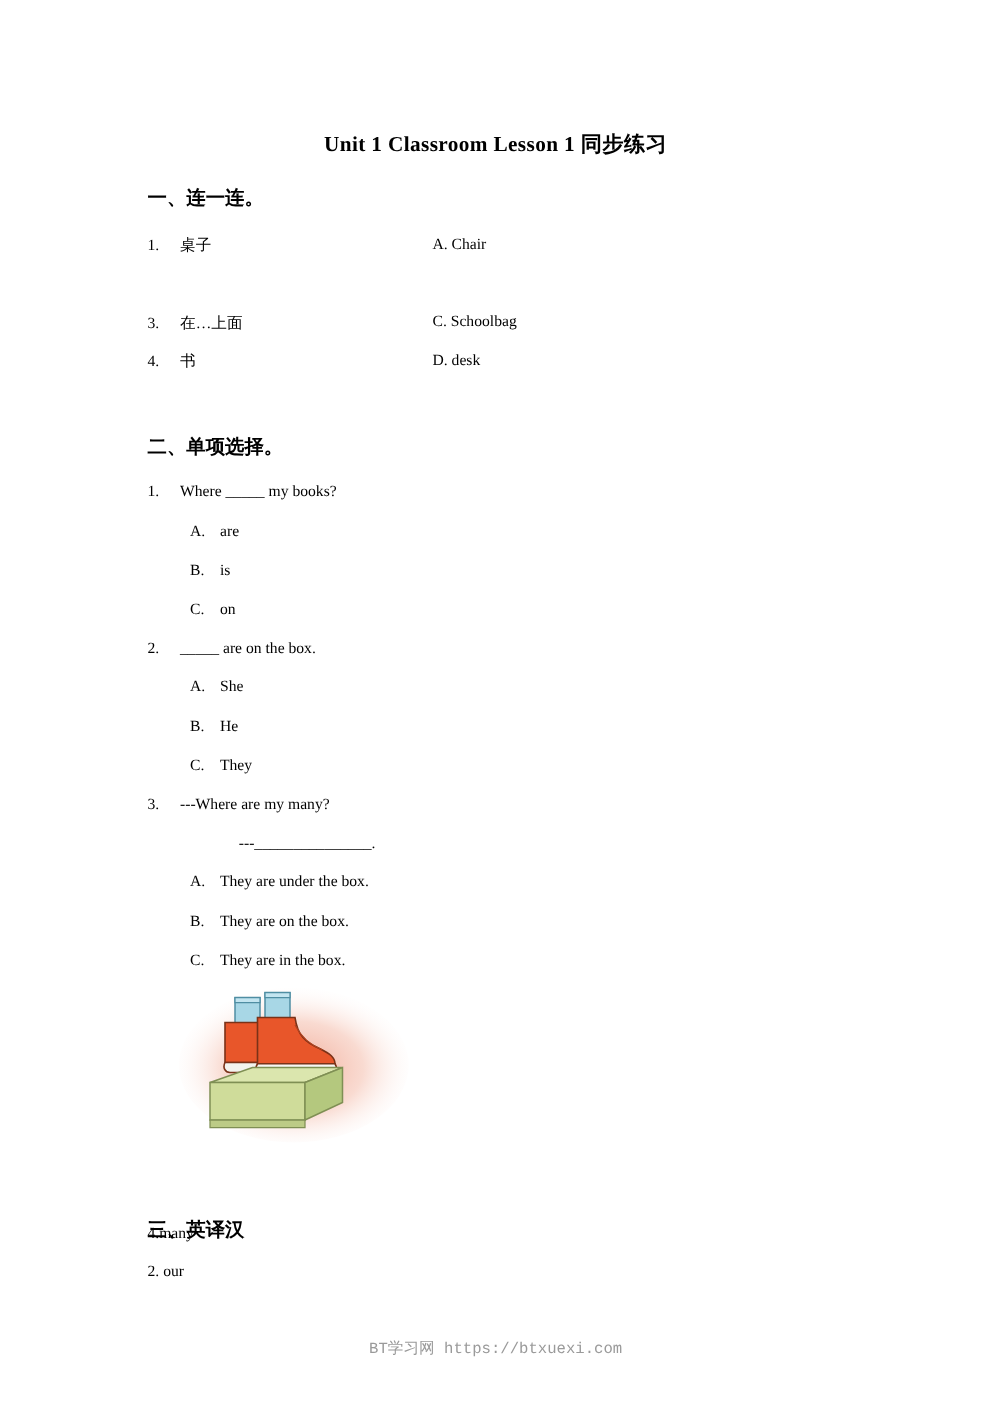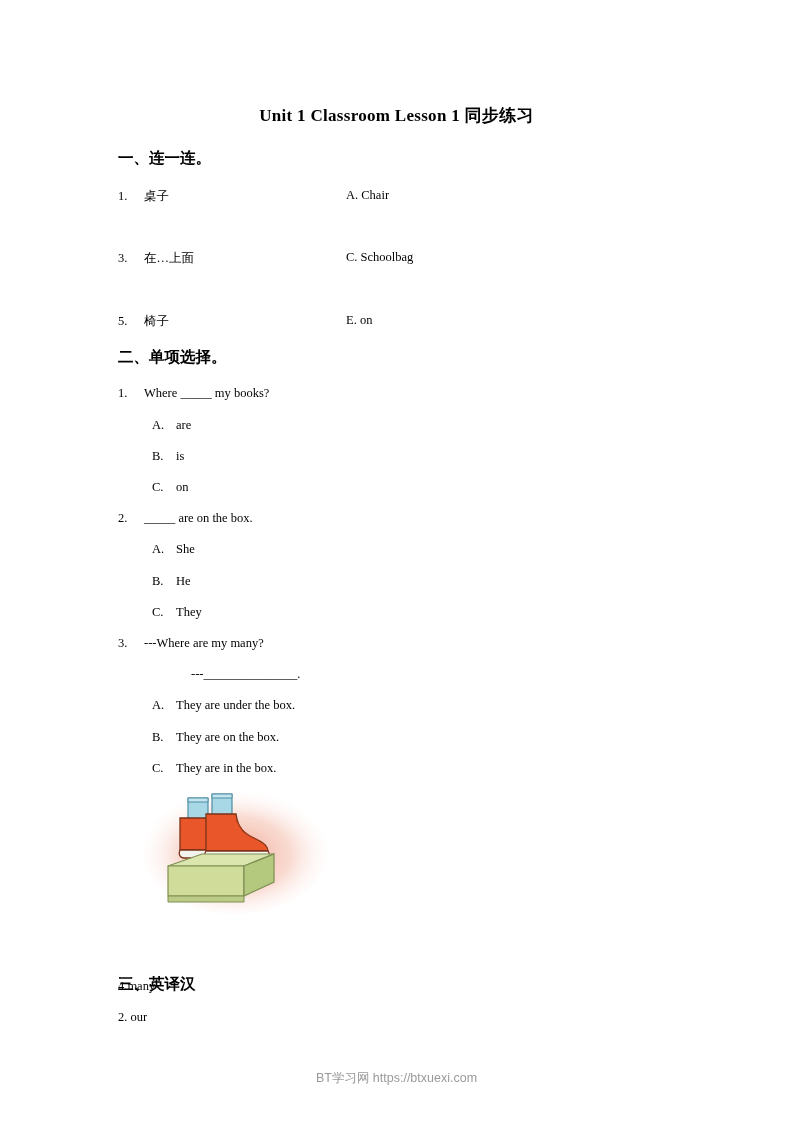--- a/index.html
+++ b/index.html
@@ -106,40 +106,40 @@
   }
 
   .footer {
     position: absolute;
     top: 1070px;
     left: 0;
     width: 793px;
     text-align: center;
     font-size: 12.5px;
     color: #9a9a9a;
-    font-family: Liberation Sans, sans-serif;
+    font-family: Liberation Mono, monospace;
   }
 </style>
 </head>
 <body>
 
 <div class="page">
 
   <div class="doc-title">Unit 1 Classroom Lesson 1 同步练习</div>
 
   <div class="section-head" id="sec1-head">一、连一连。</div>
 
   <div class="match-row" style="top:188px">
     <span class="num">1.</span><span class="left">桌子</span><span class="right">A. Chair</span>
   </div>
   <div class="match-row" style="top:250px">
     <span class="num">3.</span><span class="left">在…上面</span><span class="right">C. Schoolbag</span>
   </div>
-  <div class="match-row" style="top:313px">
-    <span class="num">5.</span><span class="left">椅子</span><span class="right">E. on</span>
+  <div class="match-row" style="top:281px">
+    <span class="num">4.</span><span class="left">书</span><span class="right">D. desk</span>
   </div>
 
   <div class="section-head" id="sec2-head">二、单项选择。</div>
 
   <div class="q-line" style="top:386px">
     <span class="qnum">1.</span><span>Where _____ my books?</span>
   </div>
   <div class="opt-line" style="top:418px">
     <span class="olab">A.</span><span>are</span>
   </div>

